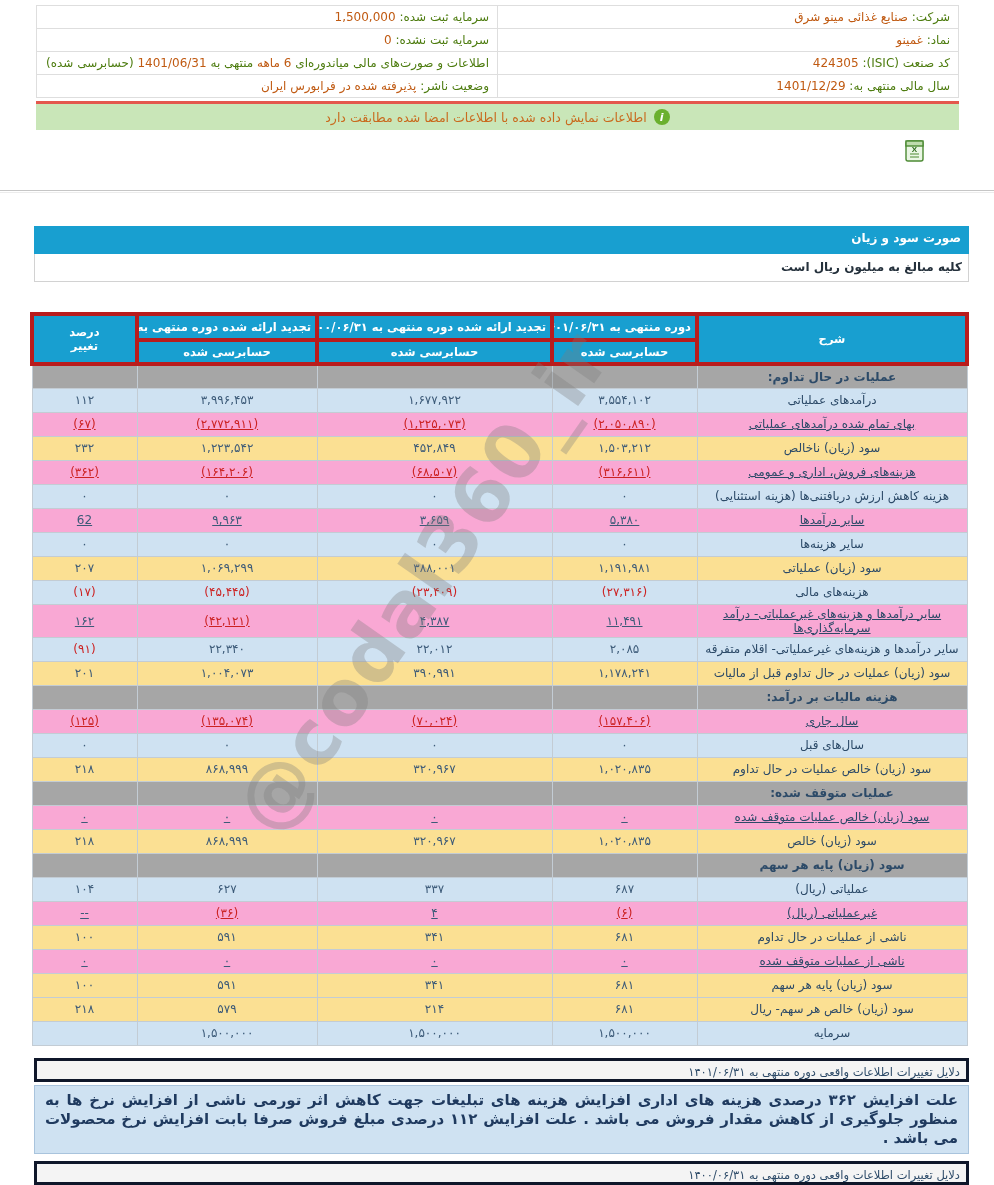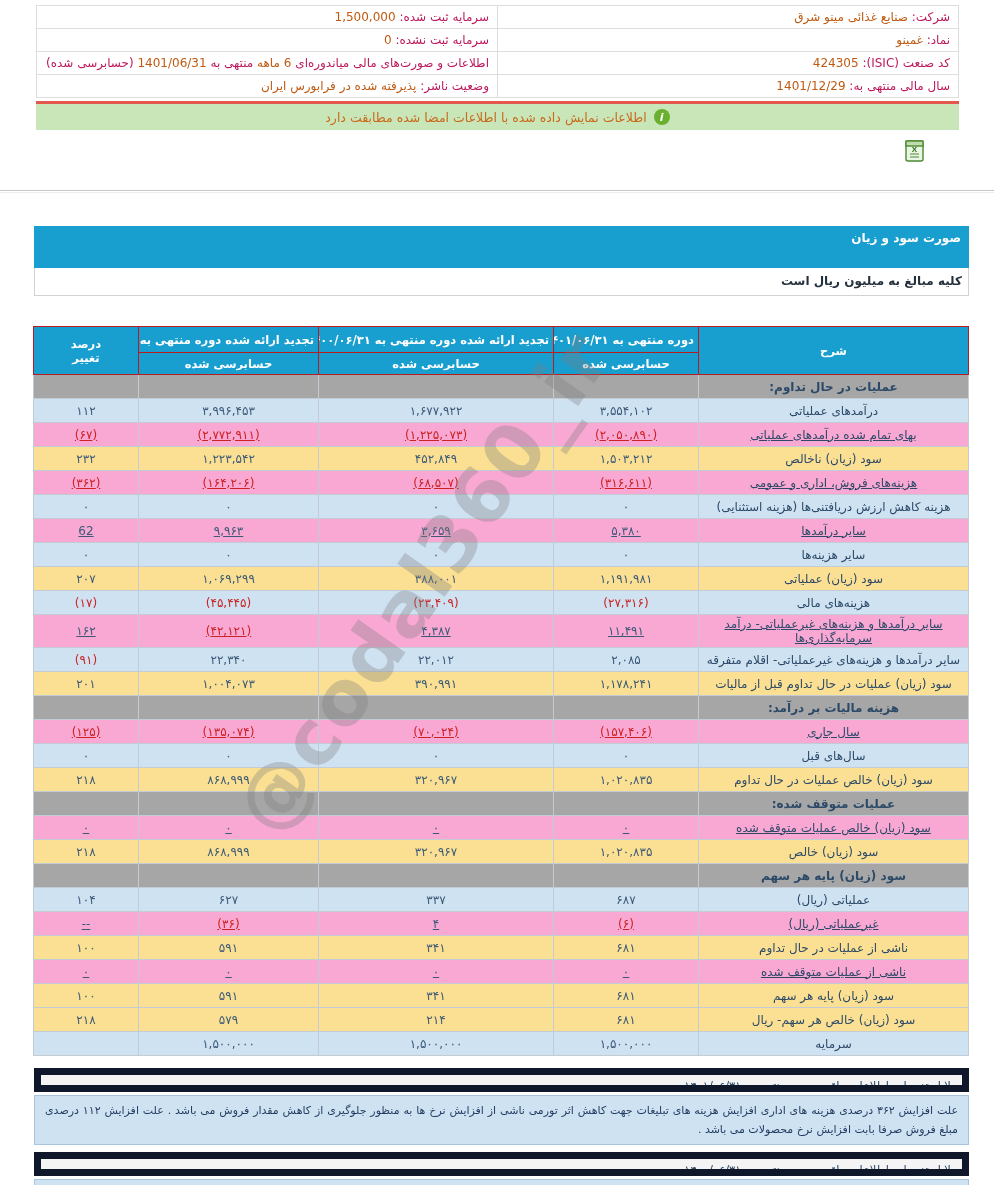--- a/index.html
+++ b/index.html
@@ -10,21 +10,21 @@
   }
   .content { margin: 5px 35px 0 36px; }
   .wide { margin: 0 25px 0 34px; }
 
   
   .info-table { width: 100%; border-collapse: collapse; background: #fff; }
   .info-table td {
     border: 1px solid #dedede; height: 23px; padding: 2px 8px 2px 4px;
     font-size: 12px; vertical-align: middle; width: 50%;
   }
-  .lbl { color: #be185d; }
+  .lbl { color: #4d7c0f; }
   .val { color: #c05a12; }
 
   .red-line { height: 3px; background: #e4574d; margin-top: 3px; }
 
   .notice-bar {
     height: 26px; background: #c9e6b8; display: flex; align-items: center;
     justify-content: center; gap: 7px; font-size: 12.5px; color: #c96a1e;
   }
   .info-icon {
     width: 16px; height: 16px; border-radius: 50%; background: #6ab02e;
@@ -35,64 +35,65 @@
   .unit-row { margin-top: 9px; display: flex; justify-content: space-between; align-items: flex-start; }
   .excel-btn { margin-right: 32px; cursor: pointer; background: none; border: none; }
   .unit-box {
     border: 1px solid #9a9a9a; background: #fff; padding: 3px 14px;
     font-size: 12px; color: #33414e;
   }
 
   .separator { margin-top: 24px; border-top: 1px solid #c6c6c6; border-bottom: 1px solid #ececec; height: 3px; }
 
   .stmt-title {
-    margin-top: 33px; height: 42px; line-height: 25px; background: #189fd0;
+    margin-top: 33px; height: 28px; line-height: 25px; background: #189fd0;
     color: #fff; font-weight: bold; font-size: 12px; padding: 0 8px;
   }
   .stmt-subtitle {
     height: 28px; line-height: 27px; background: #fff; border: 1px solid #d2d2d2;
     border-top: none; font-weight: bold; font-size: 12px; color: #25313c; padding: 0 6px;
   }
 
   
   .pl-table { width: 100%; border-collapse: collapse; margin-top: 30px; table-layout: fixed; }
   .pl-table col.c-desc { width: 270px; }
   .pl-table col.c-p1   { width: 145px; }
   .pl-table col.c-p2   { width: 235px; }
   .pl-table col.c-p3   { width: 180px; }
   .pl-table col.c-pct  { width: 105px; }
   .pl-table th {
     background: #189fd0; color: #fff; font-size: 11.5px; font-weight: bold;
-    border: 1px solid #b91c1c; padding: 3px 4px; text-align: center; overflow: hidden; white-space: nowrap;
+    border: 4px solid #b91c1c; padding: 3px 4px; text-align: center; overflow: hidden; white-space: nowrap;
   }
   .pl-table thead tr:first-child th { height: 26px; }
   .pl-table thead tr:last-child th { height: 22px; }
   .pl-table td {
     border: 1px solid #c3ccd4; font-size: 12px; height: 24px;
     padding: 2px 6px; color: #3c5a78; vertical-align: middle;
   }
   .pl-table td:first-child { text-align: center; color: #2c4a68; }
   .pl-table td.num { text-align: center; }
   .pl-table td.neg { color: #cc2222; }
   tr.r-blue   td { background: #cfe2f2; }
   tr.r-white  td { background: #f9a8d4; text-decoration: underline; }
   tr.r-yellow td { background: #fbe093; }
   tr.r-section td { background: #a6a6a6; color: #fff; font-weight: bold; }
 
   
   .footnotes { margin-top: 12px; }
   .fn-header {
-    border: 7px solid #0f172a; background: #f4f4f4; height: 24px; line-height: 22px;
+    border: 3px solid #0f172a; background: #f4f4f4; height: 24px; line-height: 22px;
     padding: 0 6px; font-size: 11.5px; color: #2c4a68; margin-bottom: 3px;
     white-space: nowrap; overflow: hidden;
   }
   .fn-comment {
     border: 1px solid #a9c4dd; background: #cfe2f2; padding: 5px 10px;
-    font-size: 11px; color: #1f3a5f; line-height: 19px; margin-bottom: 7px;
+    font-size: 15px; color: #1f3a5f; line-height: 19px; margin-bottom: 7px;
     text-align: justify;
+    font-weight: bold;
   }
   .fn-comment.empty { height: 9px; padding: 0; }
 
   .watermark {
     position: absolute; left: 290px; top: 760px; direction: ltr;
     transform: rotate(-55deg); transform-origin: left bottom;
     font-size: 76px; font-weight: bold; color: rgba(125,125,125,0.33);
     pointer-events: none; z-index: 5; white-space: nowrap; letter-spacing: 2px;
   }
 </style>

